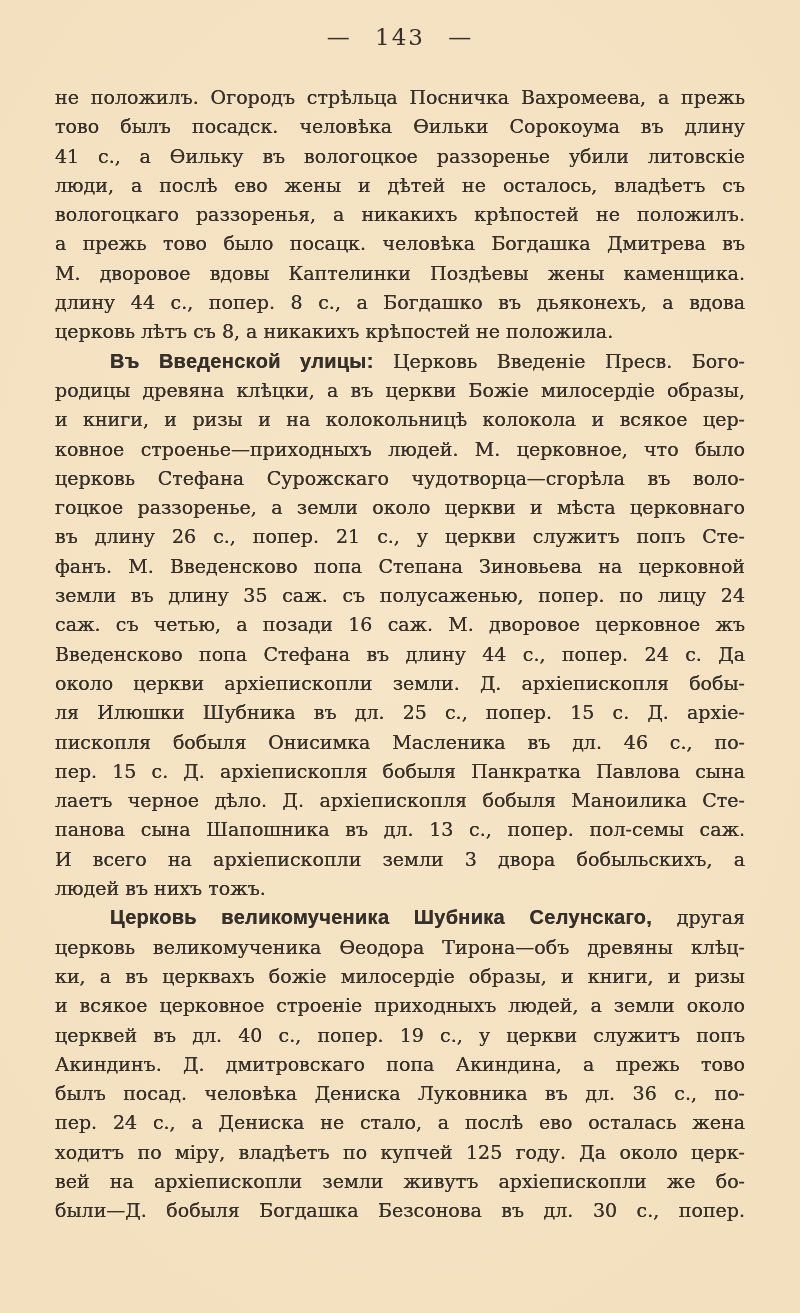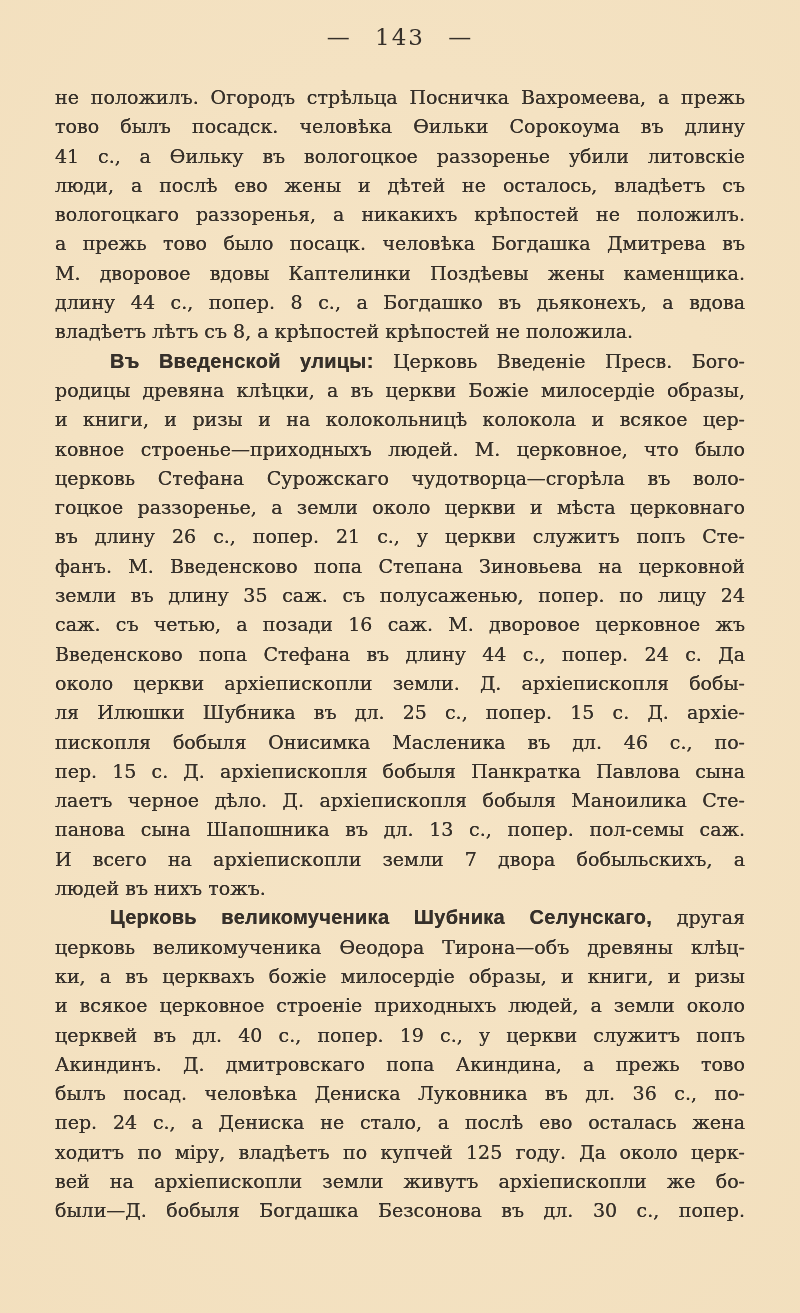--- a/index.html
+++ b/index.html
@@ -71,39 +71,39 @@
   <div class="page-number">— 143 —</div>
   <div class="text-block">
       <div class="line"><span class="seg-normal">не положилъ. Огородъ стрѣльца Посничка Вахромеева, а прежь</span></div>
       <div class="line"><span class="seg-normal">тово былъ посадск. человѣка Ѳильки Сорокоума въ длину</span></div>
       <div class="line"><span class="seg-normal">41 с., а Ѳильку въ вологоцкое раззоренье убили литовскіе</span></div>
       <div class="line"><span class="seg-normal">люди, а послѣ ево жены и дѣтей не осталось, владѣетъ съ</span></div>
       <div class="line"><span class="seg-normal">вологоцкаго раззоренья, а никакихъ крѣпостей не положилъ.</span></div>
       <div class="line"><span class="seg-normal">а прежь тово было посацк. человѣка Богдашка Дмитрева въ</span></div>
       <div class="line"><span class="seg-normal">М. дворовое вдовы Каптелинки Поздѣевы жены каменщика.</span></div>
       <div class="line"><span class="seg-normal">длину 44 с., попер. 8 с., а Богдашко въ дьяконехъ, а вдова</span></div>
-      <div class="line no-just"><span class="seg-normal">владѣетъ лѣтъ съ 8, а крѣпостей крѣпостей не положила.</span></div>
+      <div class="line no-just"><span class="seg-normal">церковь лѣтъ съ 8, а никакихъ крѣпостей не положила.</span></div>
       <div class="line indent"><span class="seg-bold">Въ Введенской улицы: </span><span class="seg-italic">Церковь Введеніе Пресв. Бого-</span></div>
       <div class="line"><span class="seg-italic">родицы </span><span class="seg-normal">древяна клѣцки, а въ церкви Божіе милосердіе образы,</span></div>
       <div class="line"><span class="seg-normal">и книги, и ризы и на колокольницѣ колокола и всякое цер-</span></div>
       <div class="line"><span class="seg-normal">ковное строенье—приходныхъ людей. М. церковное, что было</span></div>
       <div class="line"><span class="seg-italic">церковь Стефана Сурожскаго </span><span class="seg-normal">чудотворца—сгорѣла въ воло-</span></div>
       <div class="line"><span class="seg-normal">гоцкое раззоренье, а земли около церкви и мѣста церковнаго</span></div>
       <div class="line"><span class="seg-normal">въ длину 26 с., попер. 21 с., у церкви служитъ попъ Сте-</span></div>
       <div class="line"><span class="seg-normal">фанъ. М. Введенсково попа Степана Зиновьева на церковной</span></div>
       <div class="line"><span class="seg-normal">земли въ длину 35 саж. съ полусаженью, попер. по лицу 24</span></div>
       <div class="line"><span class="seg-normal">саж. съ четью, а позади 16 саж. М. дворовое церковное жъ</span></div>
       <div class="line"><span class="seg-normal">Введенсково попа Стефана въ длину 44 с., попер. 24 с. Да</span></div>
       <div class="line"><span class="seg-normal">около церкви архіепископли земли. Д. архіепископля бобы-</span></div>
       <div class="line"><span class="seg-normal">ля Илюшки Шубника въ дл. 25 с., попер. 15 с. Д. архіе-</span></div>
       <div class="line"><span class="seg-normal">пископля бобыля Онисимка Масленика въ дл. 46 с., по-</span></div>
       <div class="line"><span class="seg-normal">пер. 15 с. Д. архіепископля бобыля Панкратка Павлова сына</span></div>
       <div class="line"><span class="seg-normal">лаетъ черное дѣло. Д. архіепископля бобыля Маноилика Сте-</span></div>
       <div class="line"><span class="seg-normal">панова сына Шапошника въ дл. 13 с., попер. пол-семы саж.</span></div>
-      <div class="line"><span class="seg-normal">И всего на архіепископли земли 7 двора бобыльскихъ, а</span></div>
+      <div class="line"><span class="seg-normal">И всего на архіепископли земли 3 двора бобыльскихъ, а</span></div>
       <div class="line no-just"><span class="seg-normal">людей въ нихъ тожъ.</span></div>
       <div class="line indent"><span class="seg-bold">Церковь великомученика Шубника Селунскаго, </span><span class="seg-normal">другая</span></div>
       <div class="line"><span class="seg-normal">церковь великомученика Ѳеодора Тирона—объ древяны клѣц-</span></div>
       <div class="line"><span class="seg-normal">ки, а въ церквахъ божіе милосердіе образы, и книги, и ризы</span></div>
       <div class="line"><span class="seg-normal">и всякое церковное строеніе приходныхъ людей, а земли около</span></div>
       <div class="line"><span class="seg-normal">церквей въ дл. 40 с., попер. 19 с., у церкви служитъ попъ</span></div>
       <div class="line"><span class="seg-normal">Акиндинъ. Д. дмитровскаго попа Акиндина, а прежь тово</span></div>
       <div class="line"><span class="seg-normal">былъ посад. человѣка Дениска Луковника въ дл. 36 с., по-</span></div>
       <div class="line"><span class="seg-normal">пер. 24 с., а Дениска не стало, а послѣ ево осталась жена</span></div>
       <div class="line"><span class="seg-normal">ходитъ по міру, владѣетъ по купчей 125 году. Да около церк-</span></div>

